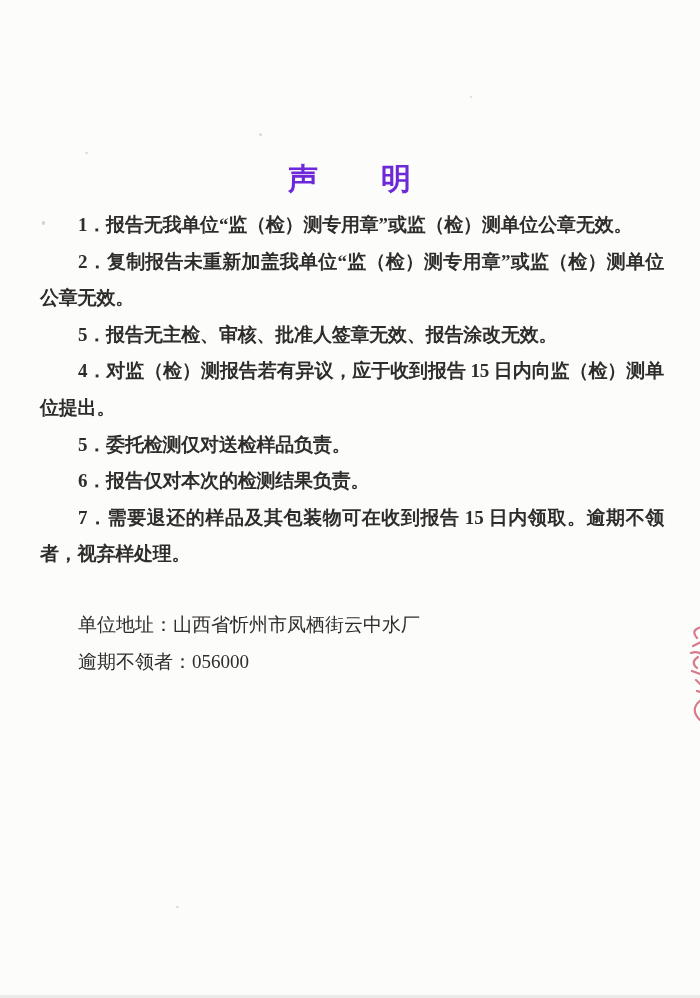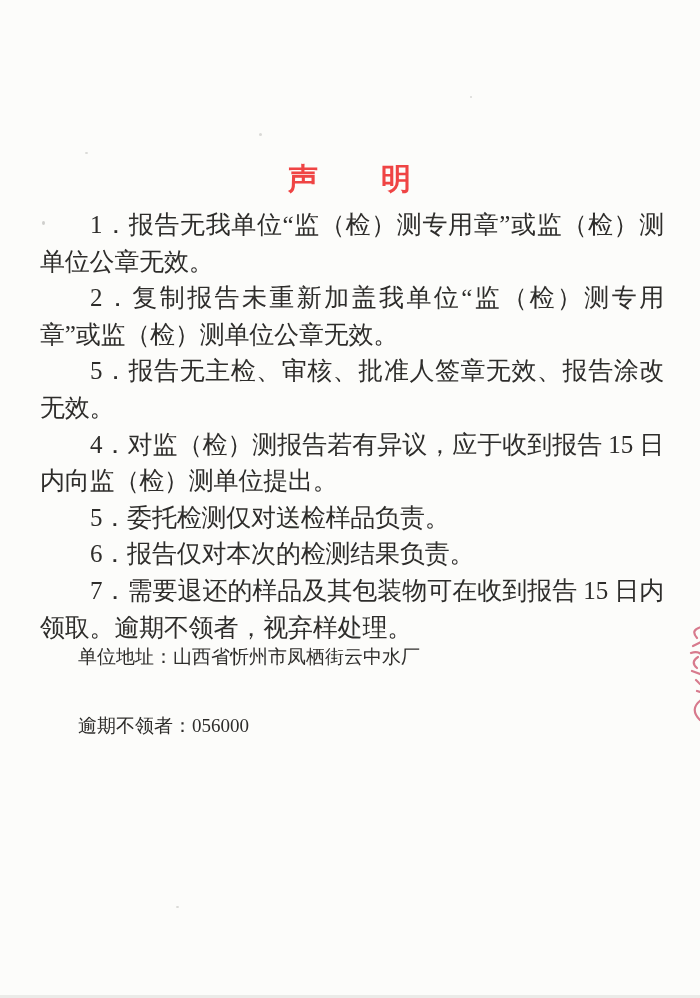--- a/index.html
+++ b/index.html
@@ -8,36 +8,37 @@
     width:700px;height:998px;
     margin:0 auto;
     background:#fcfcfa;
     font-family:"Liberation Serif","DejaVu Serif",serif;
     color:#2e2d2b;
     overflow:hidden;
   }
   .doc-title{
     position:absolute;top:159px;left:0;width:100%;
     text-align:center;
-    font-size:30px;font-weight:700;color:#ef4444;
+    font-size:30px;font-weight:700;color:#6d28d9;
     letter-spacing:1px;
     white-space:pre;
   }
   .statements{
     position:absolute;top:207px;left:40px;width:624px;
-    font-size:25px;line-height:36.6px;
+    font-size:19px;line-height:36.6px;
     text-align:justify;text-justify:inter-ideograph;
     letter-spacing:-0.2px;
+    font-weight:bold;
   }
   .statements p{margin:0;text-indent:2em;}
   .contact{
     position:absolute;top:606px;left:78px;
     font-size:19px;line-height:37px;
   }
-  .contact-line{white-space:pre;margin-top:32px;}
+  .contact-line{white-space:pre;}
   .contact-line .value2{margin-left:28px;}
   .stamp{
     position:absolute;top:624px;right:-2px;
     width:26px;height:104px;
     opacity:.8;
   }
   .edge-bottom{
     position:absolute;left:0;bottom:0;width:100%;height:3px;
     background:#ebebe8;
   }

